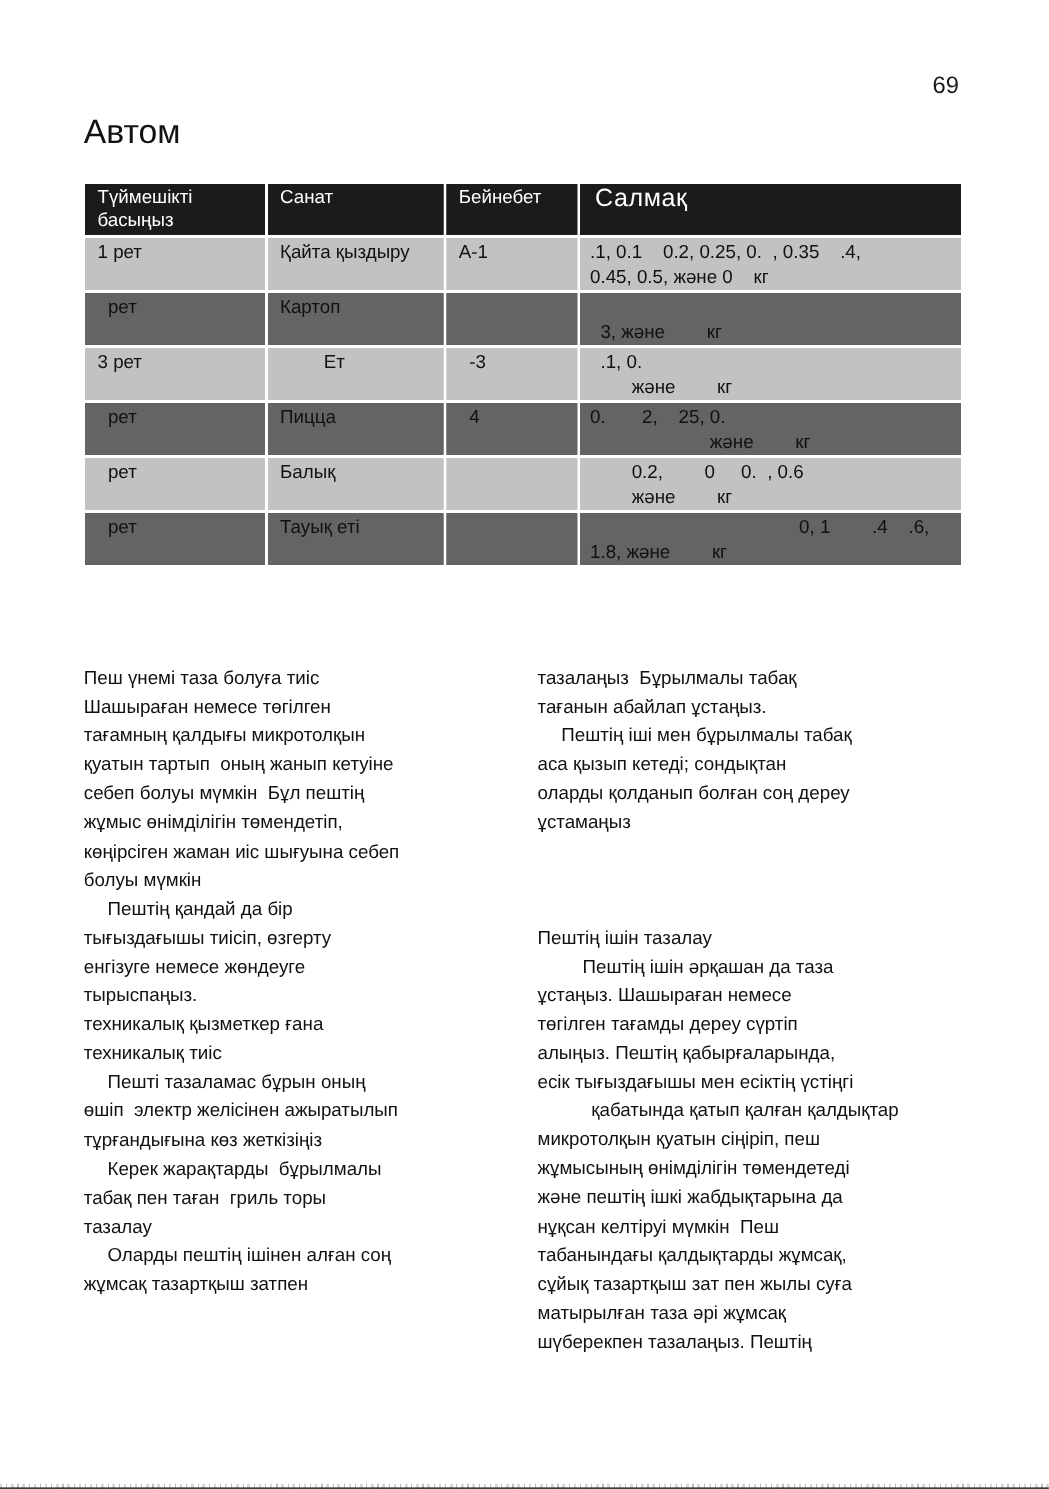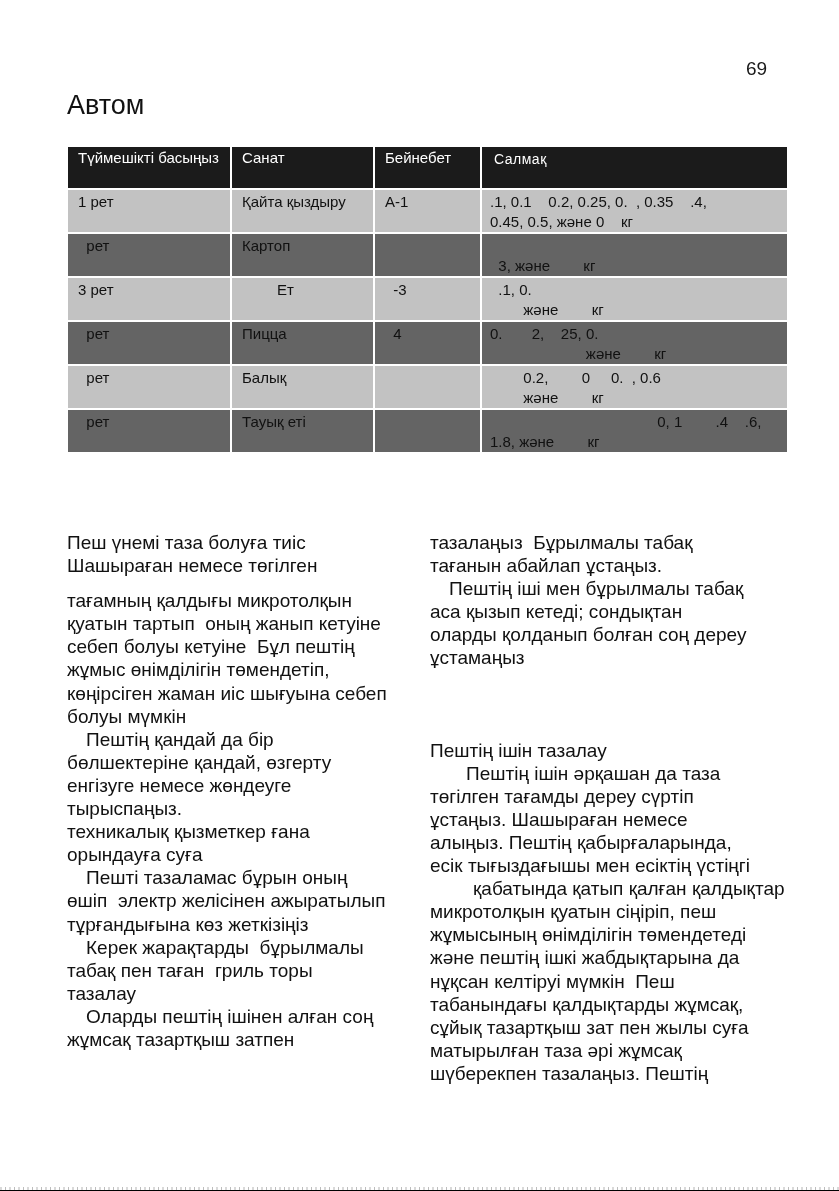--- a/index.html
+++ b/index.html
@@ -14,31 +14,31 @@
     position: absolute; top: 147px; left: 68px; width: 702px;
     border-collapse: collapse; table-layout: fixed;
     font-size: 15px;
   }
   .table td, .table th {
     padding: 0; vertical-align: top; border: 2px solid #ffffff; border-top: 0; border-left: 0;
     overflow: hidden; white-space: normal;
   }
   .table th { background: #1b1b1b; color: #ffffff; font-weight: normal; text-align: left; height: 41px; }
   .table th .cell { padding: 1px 0 0 10px; line-height: 19px; }
-  .table th.weight .cell { font-size: 14px; padding-top: 3px; padding-left: 12px; letter-spacing: 0.5px; }
+  .table th.weight .cell { font-size: 20px; padding-top: 3px; padding-left: 12px; letter-spacing: 0.5px; }
   .table tr.light td { background: #c2c2c2; }
   .table tr.dark td { background: #646464; }
   .table td { height: 40px; }
   .table td .cell { padding: 2px 0 0 10px; line-height: 20px; color: #111; }
   .table td.col-press .cell { padding-left: 10px; }
   .table td.col-weight .cell { padding-left: 8px; }
-  .col-press { width: 163px; } .col-cat { width: 143px; } .col-img { width: 107px; } .col-weight { width: 307px; }
+  .col-press { width: 145px; } .col-cat { width: 143px; } .col-img { width: 107px; } .col-weight { width: 307px; }
 
   .col-left, .col-right {
-    position: absolute; font-size: 19px; line-height: 23.1px; color: #111;
+    position: absolute; font-size: 15px; line-height: 23.1px; color: #111;
   }
   .col-left { top: 531px; left: 67px; width: 352px; }
   .col-right { top: 531px; left: 430px; width: 370px; }
   .col-left p, .col-right p { margin: 0; }
   .spacer-right { height: 69px; }
   .line { display: block; white-space: nowrap; }
 
   .scan-noise {
     position: absolute; left: 0; bottom: 0; width: 839px; height: 4px;
     background: repeating-linear-gradient(90deg, #d9d9d9 0 2px, #ffffff 2px 5px, #bdbdbd 5px 6px, #ffffff 6px 9px);
@@ -177,36 +177,36 @@
           </div>
         </td>
       </tr>
     </tbody>
 </table>
 
 <div class="col-left" id="col-left">
     <p>
       <span class="line" style="white-space: pre;">Пеш үнемі таза болуға тиіс</span>
       <span class="line" style="white-space: pre;">Шашыраған немесе төгілген</span>
-      <span class="line" style="white-space: pre; margin-top: 12px;">тағамның қалдығы микротолқын</span>
+      <span class="line" style="white-space: pre;">тағамның қалдығы микротолқын</span>
       <span class="line" style="white-space: pre;">қуатын тартып  оның жанып кетуіне</span>
-      <span class="line" style="white-space: pre;">себеп болуы кетуіне  Бұл пештің</span>
+      <span class="line" style="white-space: pre;">себеп болуы мүмкін  Бұл пештің</span>
       <span class="line" style="white-space: pre;">жұмыс өнімділігін төмендетіп,</span>
       <span class="line" style="white-space: pre;">көңірсіген жаман иіс шығуына себеп</span>
       <span class="line" style="white-space: pre;">болуы мүмкін</span>
     </p>
     <p>
       <span class="line" style="padding-left: 19px; white-space: pre;">Пештің қандай да бір</span>
-      <span class="line" style="white-space: pre;">бөлшектеріне қандай, өзгерту</span>
+      <span class="line" style="white-space: pre;">тығыздағышы тиісіп, өзгерту</span>
       <span class="line" style="white-space: pre;">енгізуге немесе жөндеуге</span>
       <span class="line" style="white-space: pre;">тырыспаңыз.</span>
     </p>
     <p>
       <span class="line" style="white-space: pre;">техникалық қызметкер ғана</span>
-      <span class="line" style="white-space: pre;">орындауға суға</span>
+      <span class="line" style="white-space: pre;">техникалық тиіс</span>
     </p>
     <p>
       <span class="line" style="padding-left: 19px; white-space: pre;">Пешті тазаламас бұрын оның</span>
       <span class="line" style="white-space: pre;">өшіп  электр желісінен ажыратылып</span>
       <span class="line" style="white-space: pre;">тұрғандығына көз жеткізіңіз</span>
     </p>
     <p>
       <span class="line" style="padding-left: 19px; white-space: pre;">Керек жарақтарды  бұрылмалы</span>
       <span class="line" style="white-space: pre;">табақ пен таған  гриль торы</span>
       <span class="line" style="white-space: pre;">тазалау</span>
@@ -226,22 +226,22 @@
         <span class="line" style="padding-left: 19px; white-space: pre;">Пештің іші мен бұрылмалы табақ</span>
         <span class="line" style="white-space: pre;">аса қызып кетеді; сондықтан</span>
         <span class="line" style="white-space: pre;">оларды қолданып болған соң дереу</span>
         <span class="line" style="white-space: pre;">ұстамаңыз</span>
       </p>
     </div>
   <div class="spacer-right"></div>
   <p>Пештің ішін тазалау</p>
   <div id="right-bottom">
       <span class="line" style="white-space: pre; margin-left: 36px;">Пештің ішін әрқашан да таза</span>
+      <span class="line" style="white-space: pre;">ұстаңыз. Шашыраған немесе</span>
       <span class="line" style="white-space: pre;">төгілген тағамды дереу сүртіп</span>
-      <span class="line" style="white-space: pre;">ұстаңыз. Шашыраған немесе</span>
       <span class="line" style="white-space: pre;">алыңыз. Пештің қабырғаларында,</span>
       <span class="line" style="white-space: pre;">есік тығыздағышы мен есіктің үстіңгі</span>
       <span class="line" style="white-space: pre; margin-left: 43px;">қабатында қатып қалған қалдықтар</span>
       <span class="line" style="white-space: pre;">микротолқын қуатын сіңіріп, пеш</span>
       <span class="line" style="white-space: pre;">жұмысының өнімділігін төмендетеді</span>
       <span class="line" style="white-space: pre;">және пештің ішкі жабдықтарына да</span>
       <span class="line" style="white-space: pre;">нұқсан келтіруі мүмкін  Пеш</span>
       <span class="line" style="white-space: pre;">табанындағы қалдықтарды жұмсақ,</span>
       <span class="line" style="white-space: pre;">сұйық тазартқыш зат пен жылы суға</span>
       <span class="line" style="white-space: pre;">матырылған таза әрі жұмсақ</span>

